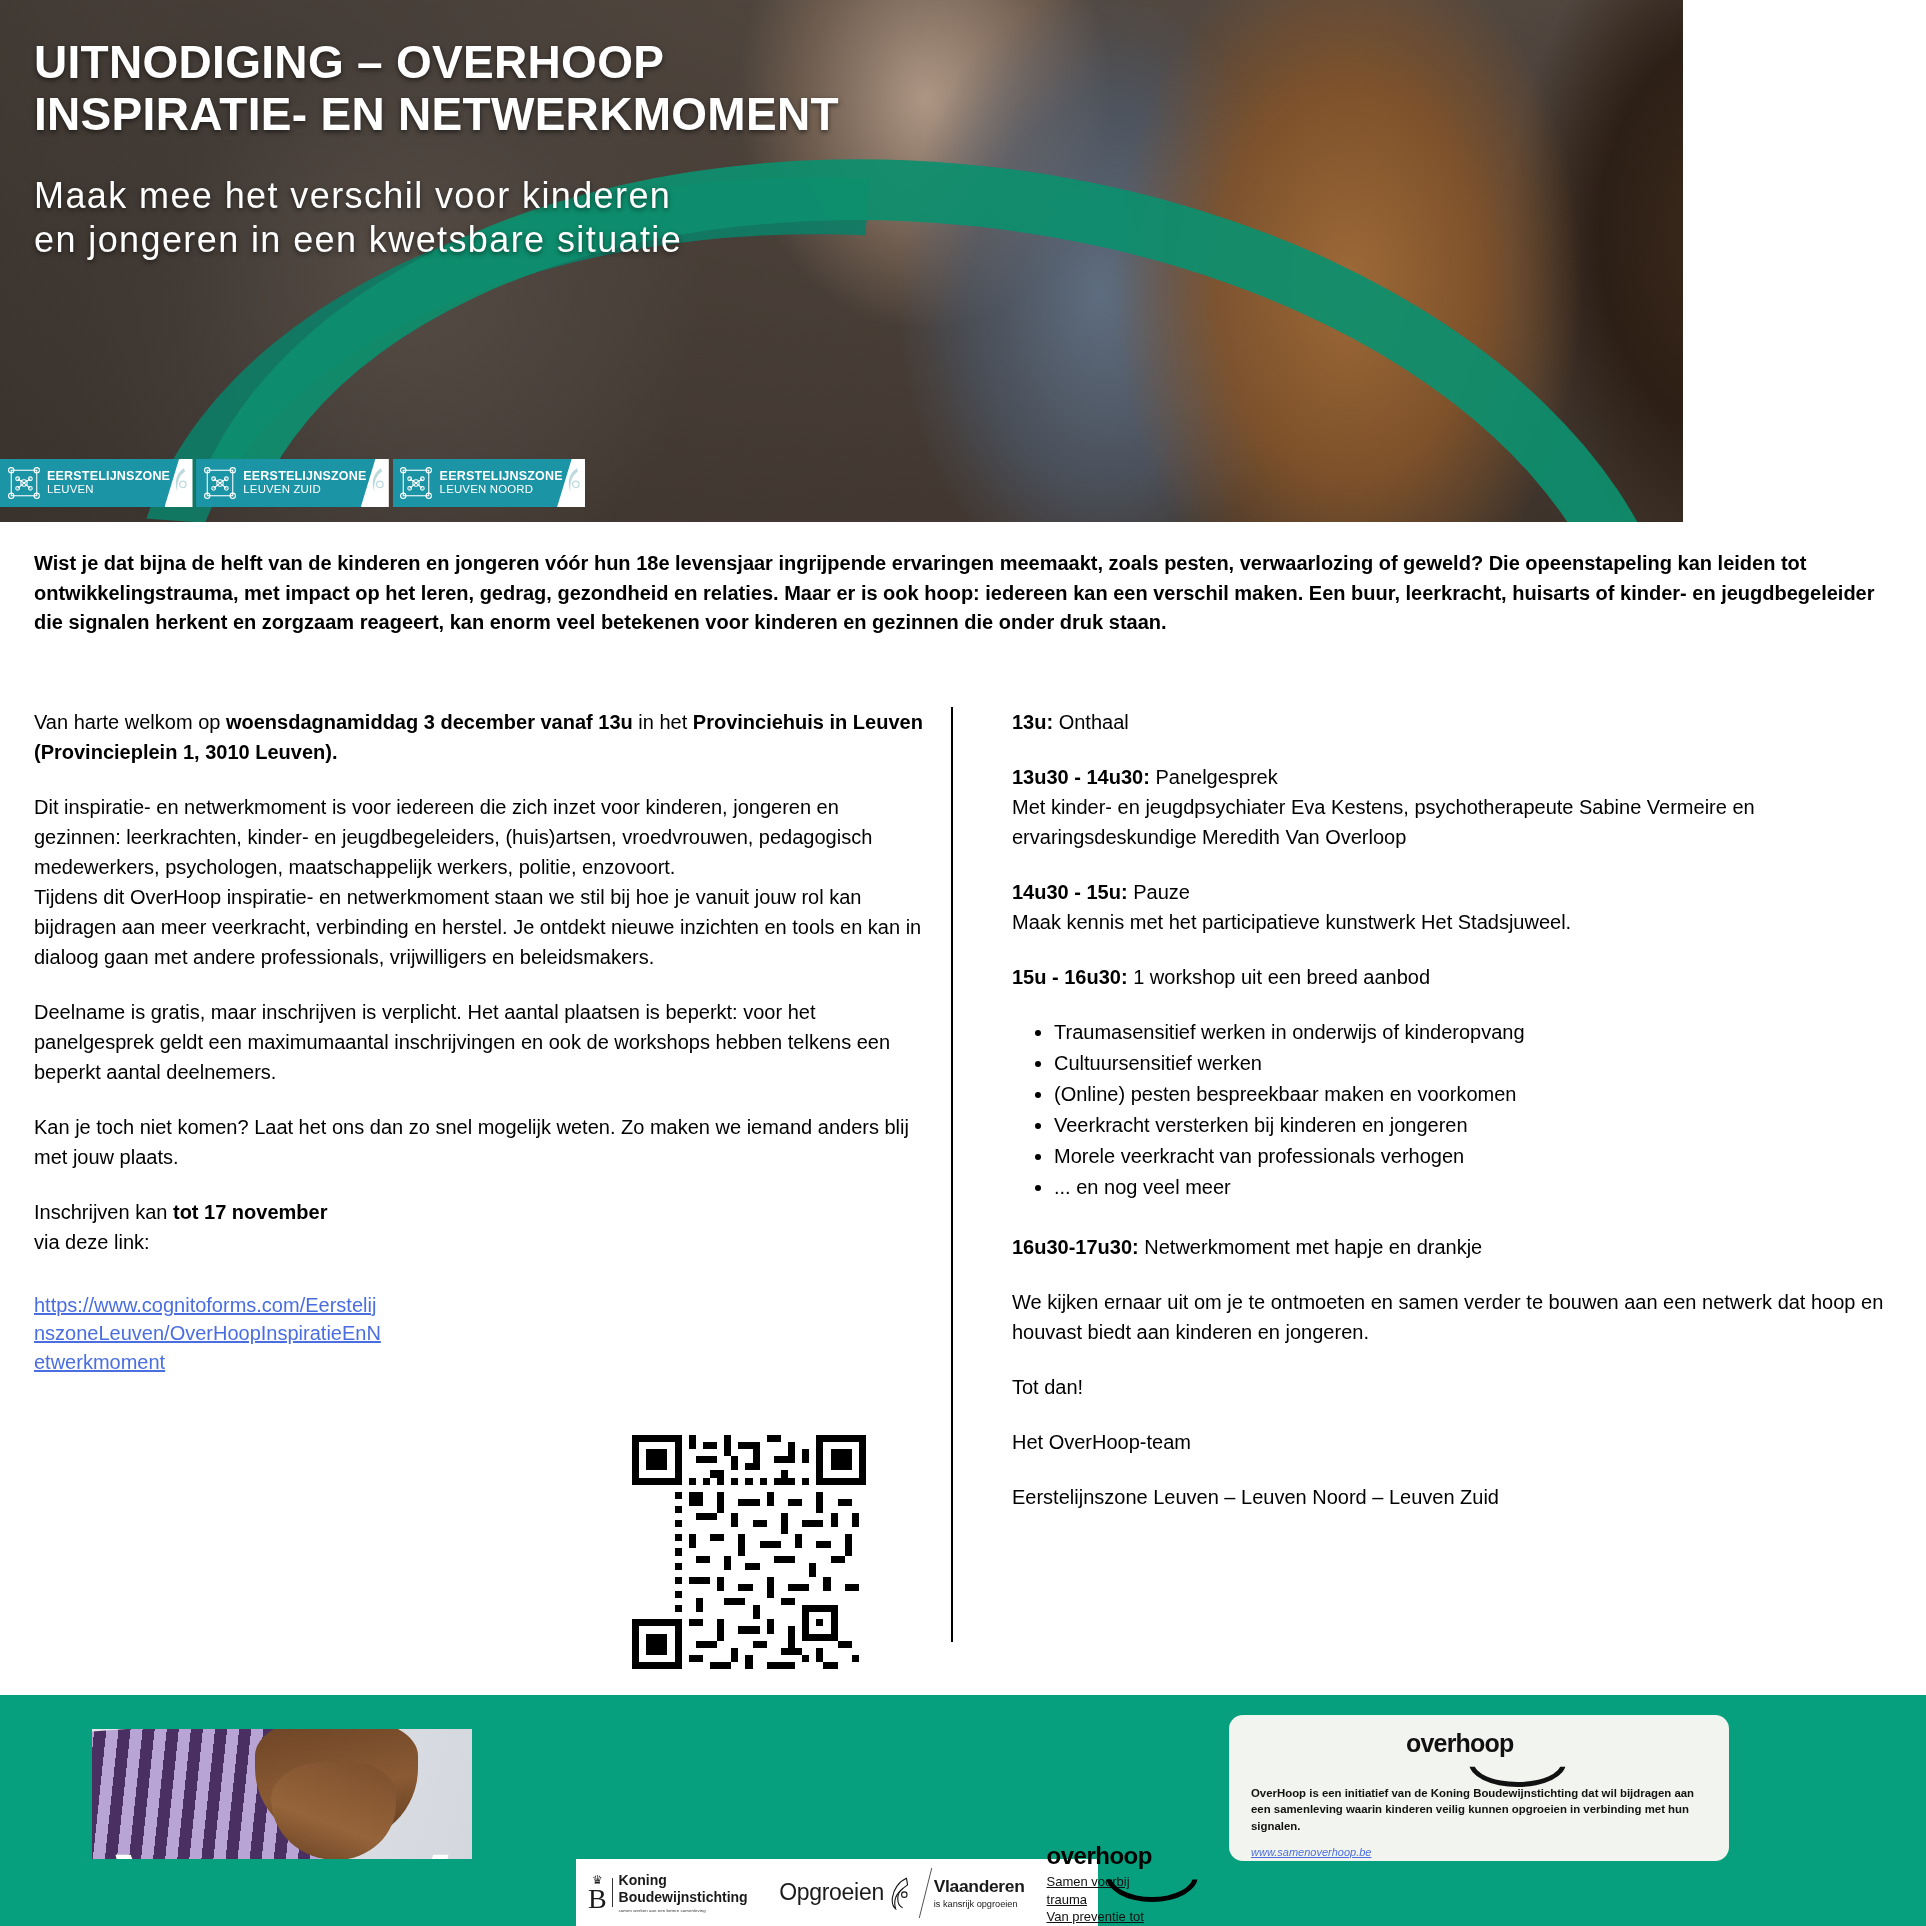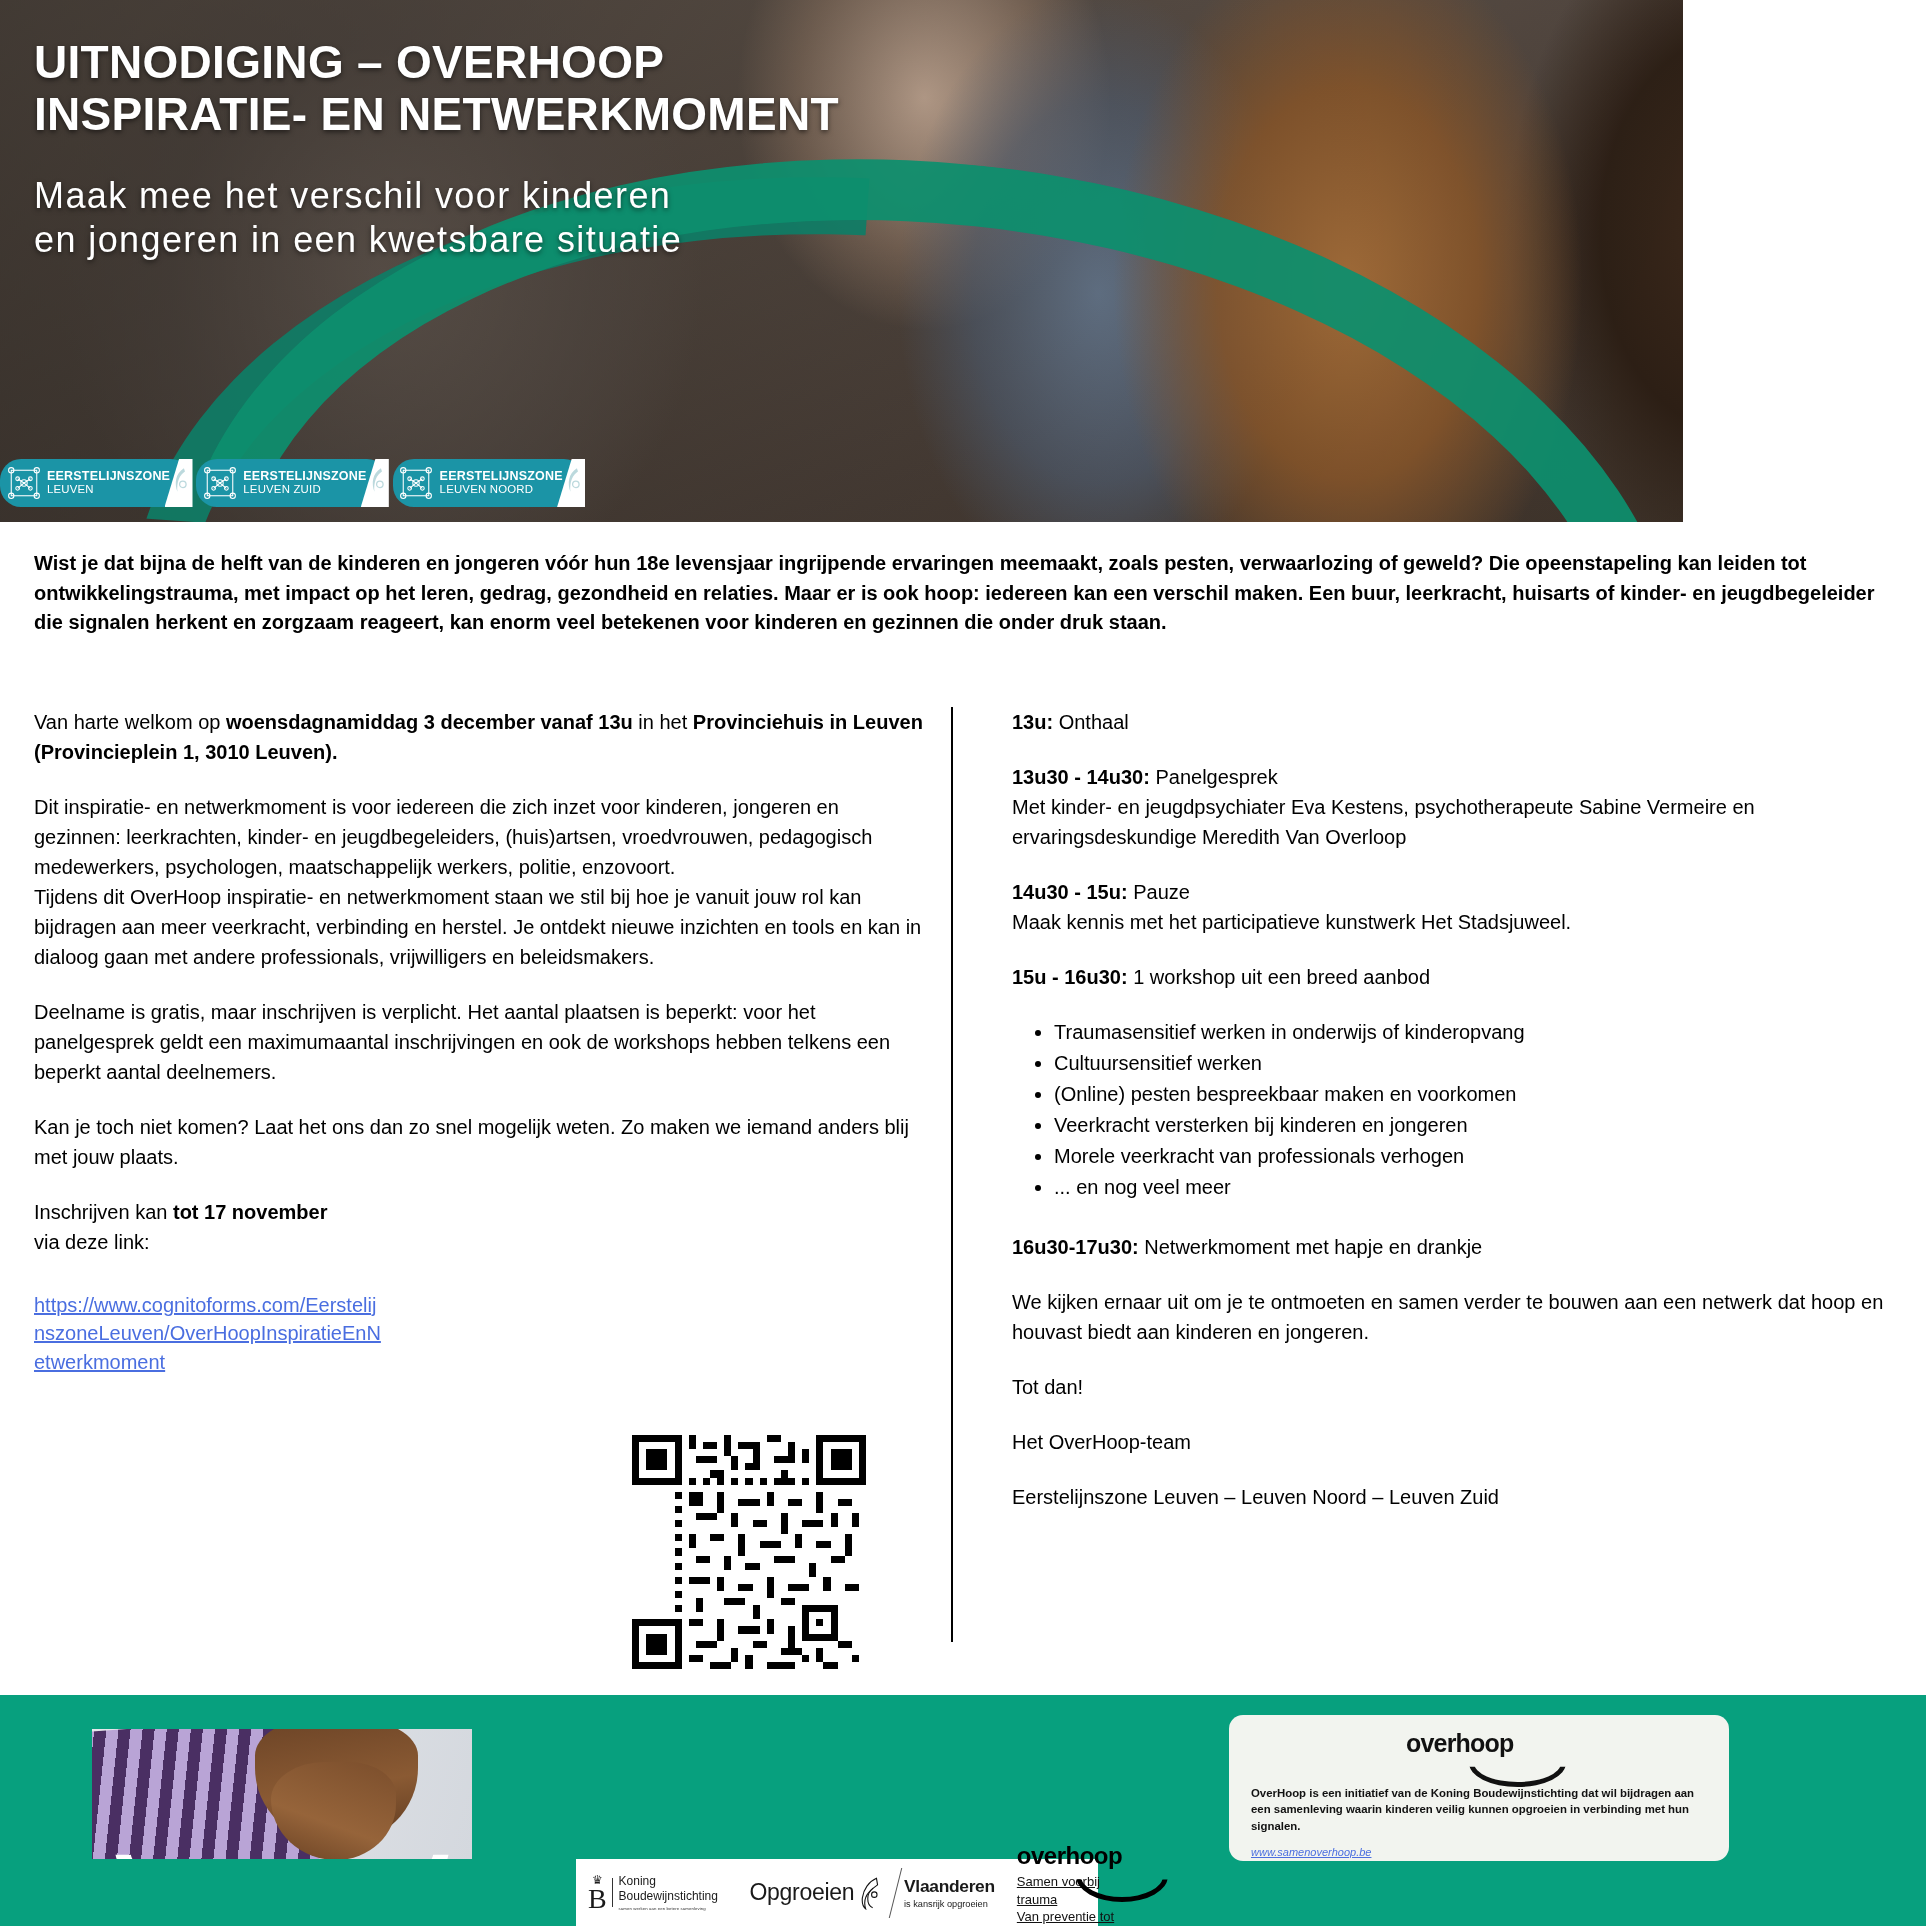--- a/index.html
+++ b/index.html
@@ -74,21 +74,20 @@
   .elz-strip {
     position:absolute; left:0; top:459px;
     display:flex; align-items:flex-start;
   }
   .elz-badge {
     position:relative;
     height:48px; width:192px;
     background:#1b94a6;
     display:flex; align-items:center;
     margin-right:4.3px;
-    border-radius:21px;
   }
   .elz-badge::after{
     content:"";
     position:absolute; right:-0.5px; top:0; bottom:0; width:28px;
     background:#ffffff;
     clip-path:polygon(52% 0,100% 0,100% 100%,0% 100%);
   }
   .elz-net { width:34px; height:34px; margin-left:6.5px; flex:none; }
   .elz-txt { margin-left:6.5px; color:#ffffff; line-height:1.05; }
   .elz-txt .l1 { font-size:12.5px; font-weight:700; letter-spacing:0.2px; }
@@ -167,21 +166,21 @@
   .foot-partners {
     position:absolute; left:576px; top:1859px;
     width:522px; height:67px;
     background:#ffffff;
     display:flex; align-items:center;
   }
   .kbs { display:flex; align-items:center; margin-left:12px; }
   .kbs .b { font-family:"Liberation Serif", serif; font-size:28px; color:#1a1a1a; line-height:.9; }
   .kbs .crown { font-size:12px; text-align:center; color:#1a1a1a; line-height:1; }
   .kbs .bar { width:1.1px; height:29px; background:#333; margin:0 5.4px; }
-  .kbs .kt { font-size:12px; line-height:1.25; color:#1a1a1a; font-weight:400;}
+  .kbs .kt { font-size:14px; line-height:1.25; color:#1a1a1a; font-weight:700;}
   .kbs .kt2 { font-size:4.3px; color:#333; margin-top:1.6px; letter-spacing:0.1px;}
   .opg { display:flex; align-items:center; margin-left:31.5px; }
   .opg .o1 { font-size:23px; font-weight:400; color:#1a1a1a; letter-spacing:-0.3px;}
   .opg .lion { width:25px; height:34px; margin:0 4.3px; }
   .opg .slash { width:1.1px; height:50px; background:#555; transform:skewX(-14deg); margin:0 7.6px;}
   .opg .v1 { font-size:17.4px; font-weight:700; color:#1a1a1a; letter-spacing:-0.3px;}
   .opg .v2 { font-size:9.2px; color:#1a1a1a; margin-top:1.1px;}
   .ohp { position:relative; margin-left:22px; }
   .ohp .w { font-size:24px; font-weight:700; letter-spacing:-0.5px; color:#000; position:relative; z-index:2;}
   .ohp .sm {

